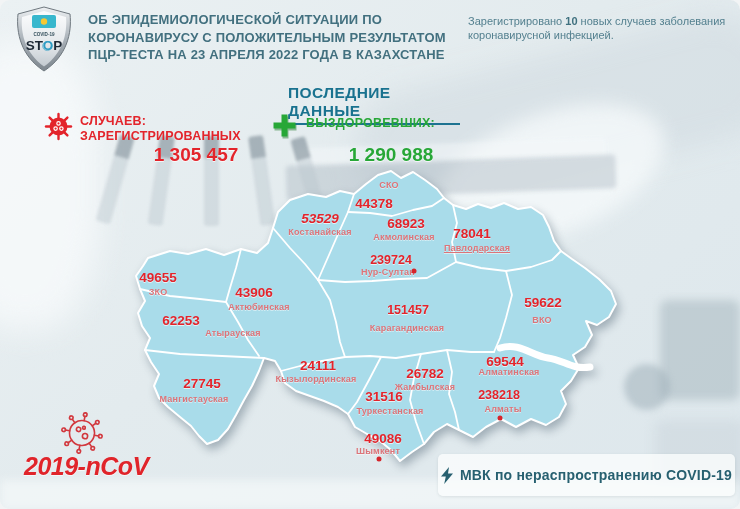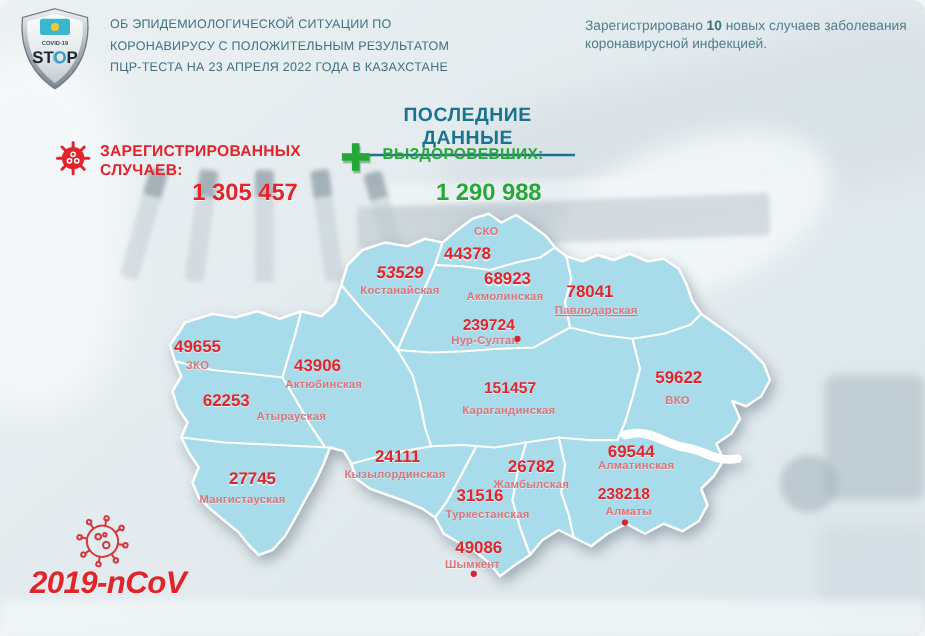--- a/index.html
+++ b/index.html
@@ -23,25 +23,25 @@
   .tubes{left:118px;top:136px;width:200px;height:100px;}
   .tube{position:absolute;width:15px;height:90px;transform-origin:50% 0;border-radius:3px;filter:blur(1.5px);
     background:linear-gradient(rgba(112,128,139,.55) 0 24%, rgba(186,198,205,.45) 24% 100%);}
   .t1{left:2px;transform:rotate(16deg);}
   .t2{left:42px;transform:rotate(8deg);}
   .t3{left:86px;transform:rotate(0deg);}
   .t4{left:130px;transform:rotate(-8deg);}
   .t5{left:172px;top:2px;transform:rotate(-16deg);}
   
   .logo{position:absolute;left:13px;top:6px;width:62px;height:67px;}
-  .title{position:absolute;left:88px;top:11px;width:380px;color:#42707f;font-size:10px;font-weight:normal;line-height:17.5px;letter-spacing:.2px;}
+  .title{position:absolute;left:88px;top:11px;width:380px;color:#42707f;font-size:13px;font-weight:bold;line-height:17.5px;letter-spacing:.2px;}
   .notice{position:absolute;left:468px;top:14px;width:260px;color:#54808f;font-size:11px;line-height:14px;}
   .notice b{color:#3f717f;}
   
-  .latest-title{position:absolute;left:288px;top:84px;width:172px;text-align:center;color:#19728f;font-size:15.5px;font-weight:bold;letter-spacing:.4px;padding-bottom:3px;border-bottom:2px solid #1d7391;}
+  .latest-title{position:absolute;left:288px;top:84px;width:172px;color:#19728f;font-size:15.5px;font-weight:bold;letter-spacing:.4px;padding-bottom:3px;border-bottom:2px solid #1d7391;}
   .stat-label-red{position:absolute;left:80px;top:114px;color:#e3242b;font-size:12.5px;font-weight:bold;line-height:14.5px;letter-spacing:.2px;}
   .stat-label-green{position:absolute;left:306px;top:116px;color:#27a737;font-size:12.5px;font-weight:bold;letter-spacing:.2px;}
   .cnum{position:absolute;transform:translate(-50%,-50%);font-weight:bold;font-size:19px;white-space:nowrap;text-shadow:0 1px 0 rgba(255,255,255,.7);}
   .cnum.red{left:196px;top:155px;color:#e3242b;}
   .cnum.green{left:391px;top:155px;color:#27a737;}
   .virus-badge{position:absolute;left:44px;top:112px;}
   .plus-badge{position:absolute;left:272px;top:113px;filter:drop-shadow(1px 2px 0 rgba(25,118,35,.45));}
   
   .map-svg{position:absolute;left:0;top:0;}
   .map-country{filter:drop-shadow(3px 5px 5px rgba(80,100,115,.45));}
@@ -196,22 +196,22 @@
         <line x1="20.6" y1="20.6" x2="23.4" y2="23.4"></line>
       <line x1="5.6" y1="23.4" x2="8.4" y2="20.6"></line>
         <line x1="20.6" y1="8.4" x2="23.4" y2="5.6"></line>
     </g>
     <circle cx="14.5" cy="14.5" r="9" fill="#e3242b"></circle>
     <circle cx="14.5" cy="11.4" r="1.7" fill="none" stroke="#ffffff" stroke-width="1.2"></circle>
     <circle cx="11.6" cy="16.6" r="1.7" fill="none" stroke="#ffffff" stroke-width="1.2"></circle>
     <circle cx="17.4" cy="16.6" r="1.7" fill="none" stroke="#ffffff" stroke-width="1.2"></circle>
   </svg>
   <div class="stat-label-red">
+    <div>СЛУЧАЕВ:</div>
     <div>ЗАРЕГИСТРИРОВАННЫХ</div>
-    <div>СЛУЧАЕВ:</div>
   </div>
   <div class="cnum red">1 305 457</div>
 
   <svg class="plus-badge" width="25" height="25" viewBox="0 0 25 25">
     <path d="M9.5,1.5 h6 v8 h8 v6 h-8 v8 h-6 v-8 h-8 v-6 h8 Z" fill="#27a737"></path>
   </svg>
   <div class="stat-label-green">ВЫЗДОРОВЕВШИХ:</div>
   <div class="cnum green">1 290 988</div>
 
   <svg class="ncov-icon" width="48" height="48" viewBox="0 0 48 48">
@@ -235,14 +235,20 @@
         <line x1="32.8" y1="15.2" x2="36" y2="12"></line>
           <circle cx="37.2" cy="10.8" r="1.8"></circle>
       </g>
       <circle cx="20" cy="21" r="2.2"></circle>
         <circle cx="27.5" cy="26.5" r="2.6"></circle>
         <circle cx="25" cy="18.5" r="1.4"></circle>
     </g>
   </svg>
   <div class="ncov-label">2019-nCoV</div>
 
+  <div class="committee">
+    <svg width="12" height="17" viewBox="0 0 12 17">
+      <polygon points="8,0 0,9.5 4.8,9.5 3.2,17 12,6.5 7,6.5" fill="#276070"></polygon>
+    </svg>
+    <span>МВК по нераспространению COVID-19</span>
+  </div>
 
 </div>
 
 </body></html>

